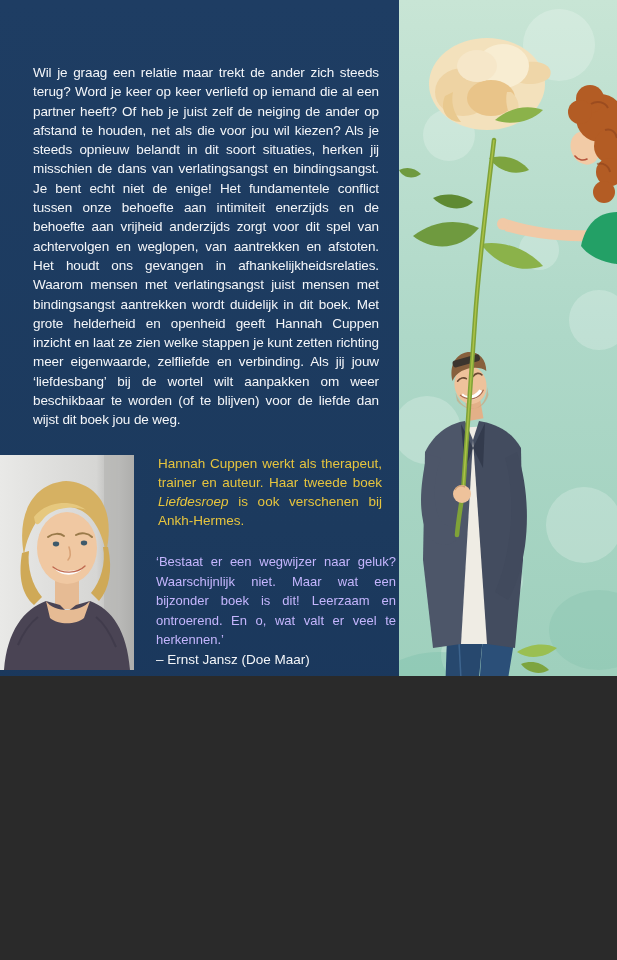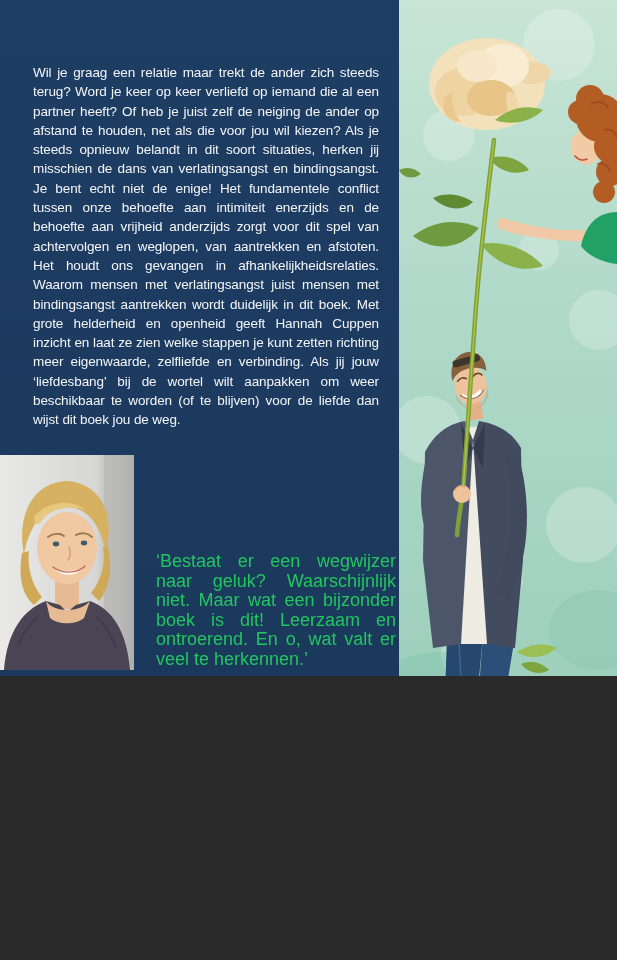--- a/index.html
+++ b/index.html
@@ -25,21 +25,21 @@
     text-align:justify; letter-spacing:-0.1px;
   }
   .bio {
     position:absolute; left:158px; top:454px; width:224px;
     color:#e6c43e; font-size:13.5px; line-height:19px; text-align:justify;
   }
   .bio em { font-style:italic; }
   .quote-a { position:absolute; left:156px; top:552px; width:240px; }
   .quote-b { position:absolute; left:33px;  top:691px; width:352px; }
   .quote-text {
-    color:#22c55e; font-size:18px; line-height:19.5px; text-align:justify;
+    color:#c4b5fd; font-size:13px; line-height:19.5px; text-align:justify;
   }
   .quote-attr {
     color:#f4f6f9; font-size:13.5px; line-height:19.5px; text-align:left;
   }
   
   .author-photo {
     position:absolute; left:0; top:455px; width:134px; height:215px;
   }
   
   .isbn-box {
@@ -93,23 +93,27 @@
       <path d="M54 113 C61 122 77 122 84 112 C77 117 61 117 54 113 Z" fill="#fdfdfd"></path>
       <path d="M53 112 C62 119 77 119 85 111" stroke="#c06a50" stroke-width="1.4" fill="none" stroke-linecap="round"></path>
     </g>
     <g>
       <path d="M4 215 C7 176 24 154 46 146 L60 150 67 157 76 150 90 146 C112 154 127 176 130 215 Z" fill="#4a4454"></path>
       <path d="M46 146 C54 158 80 158 90 146 L84 163 C76 170 58 170 50 163 Z" fill="#e6bb94"></path>
       <path d="M18 190 C24 176 30 168 38 162 M116 192 C110 178 104 168 96 162" stroke="#3a3646" stroke-width="2" fill="none" opacity="0.6"></path>
     </g>
   </svg>
 
+  <div class="bio">
+    <span>Hannah Cuppen werkt als therapeut, trainer en auteur. Haar tweede boek </span><em>Liefdesroep</em><span> is ook verschenen bij Ankh-Hermes.</span>
+  </div>
 
   <div class="quote-a">
     <div class="quote-text">‘Bestaat er een wegwijzer naar geluk? Waarschijnlijk niet. Maar wat een bijzonder boek is dit! Leerzaam en ontroerend. En o, wat valt er veel te herkennen.’</div>
+    <div class="quote-attr">– Ernst Jansz (Doe Maar)</div>
   </div>
 
 
   <div class="isbn-box">
     <div class="isbn-label">ISBN 978-90-202-1511-3</div>
     <svg class="barcode" width="130" height="70" viewBox="0 0 130 70" aria-hidden="true">
       <g fill="#111">
         <rect x="2" y="0" width="2" height="68"></rect>
           <rect x="5" y="0" width="1" height="68"></rect>
         <rect x="8" y="0" width="3" height="62"></rect>

